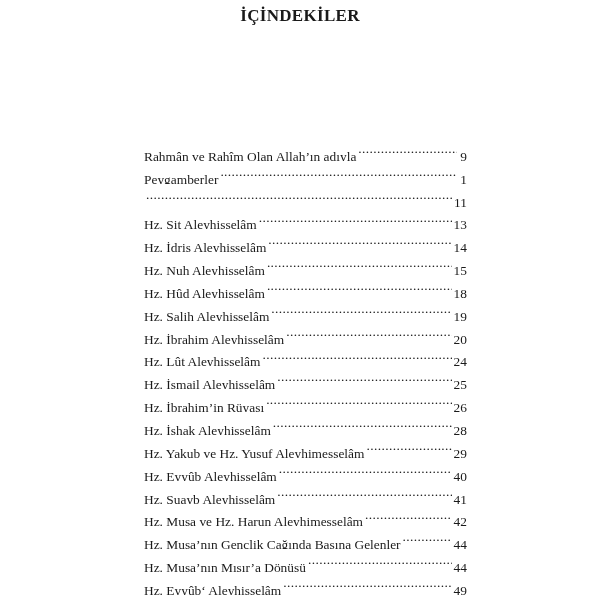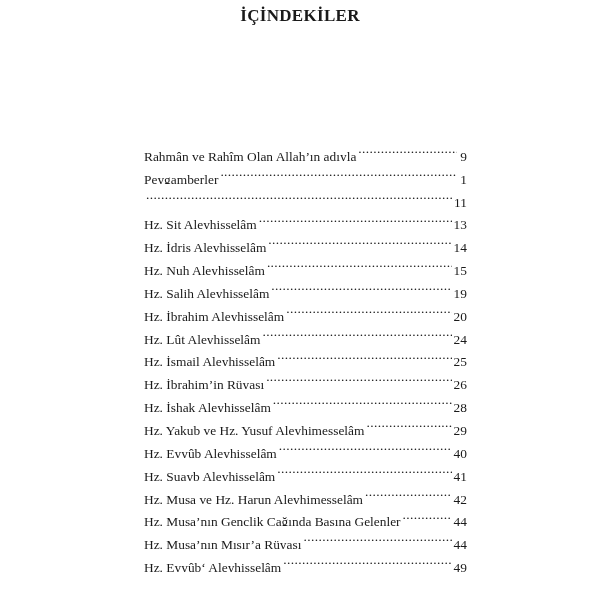--- a/index.html
+++ b/index.html
@@ -98,20 +98,25 @@
     <span class="toc-label">Hz. İdris Aleyhisselâm</span>
     <span class="toc-leader"></span>
     <span class="toc-page">14</span>
   </li>
   <li class="toc-row">
     <span class="toc-label">Hz. Nuh Aleyhisselâm</span>
     <span class="toc-leader"></span>
     <span class="toc-page">15</span>
   </li>
   <li class="toc-row">
+    <span class="toc-label">Hz. Hûd Aleyhisselâm</span>
+    <span class="toc-leader"></span>
+    <span class="toc-page">18</span>
+  </li>
+  <li class="toc-row">
     <span class="toc-label">Hz. Salih Aleyhisselâm</span>
     <span class="toc-leader"></span>
     <span class="toc-page">19</span>
   </li>
   <li class="toc-row">
     <span class="toc-label">Hz. İbrahim Aleyhisselâm</span>
     <span class="toc-leader"></span>
     <span class="toc-page">20</span>
   </li>
   <li class="toc-row">
@@ -153,21 +158,21 @@
     <span class="toc-label">Hz. Musa ve Hz. Harun Aleyhimesselâm</span>
     <span class="toc-leader"></span>
     <span class="toc-page">42</span>
   </li>
   <li class="toc-row">
     <span class="toc-label">Hz. Musa’nın Gençlik Çağında Başına Gelenler</span>
     <span class="toc-leader"></span>
     <span class="toc-page">44</span>
   </li>
   <li class="toc-row">
-    <span class="toc-label">Hz. Musa’nın Mısır’a Rüyası</span>
+    <span class="toc-label">Hz. Musa’nın Mısır’a Dönüşü</span>
     <span class="toc-leader"></span>
     <span class="toc-page">44</span>
   </li>
   <li class="toc-row">
     <span class="toc-label">Hz. Eyyûb‘ Aleyhisselâm</span>
     <span class="toc-leader"></span>
     <span class="toc-page">49</span>
   </li>
 </ul>
 

